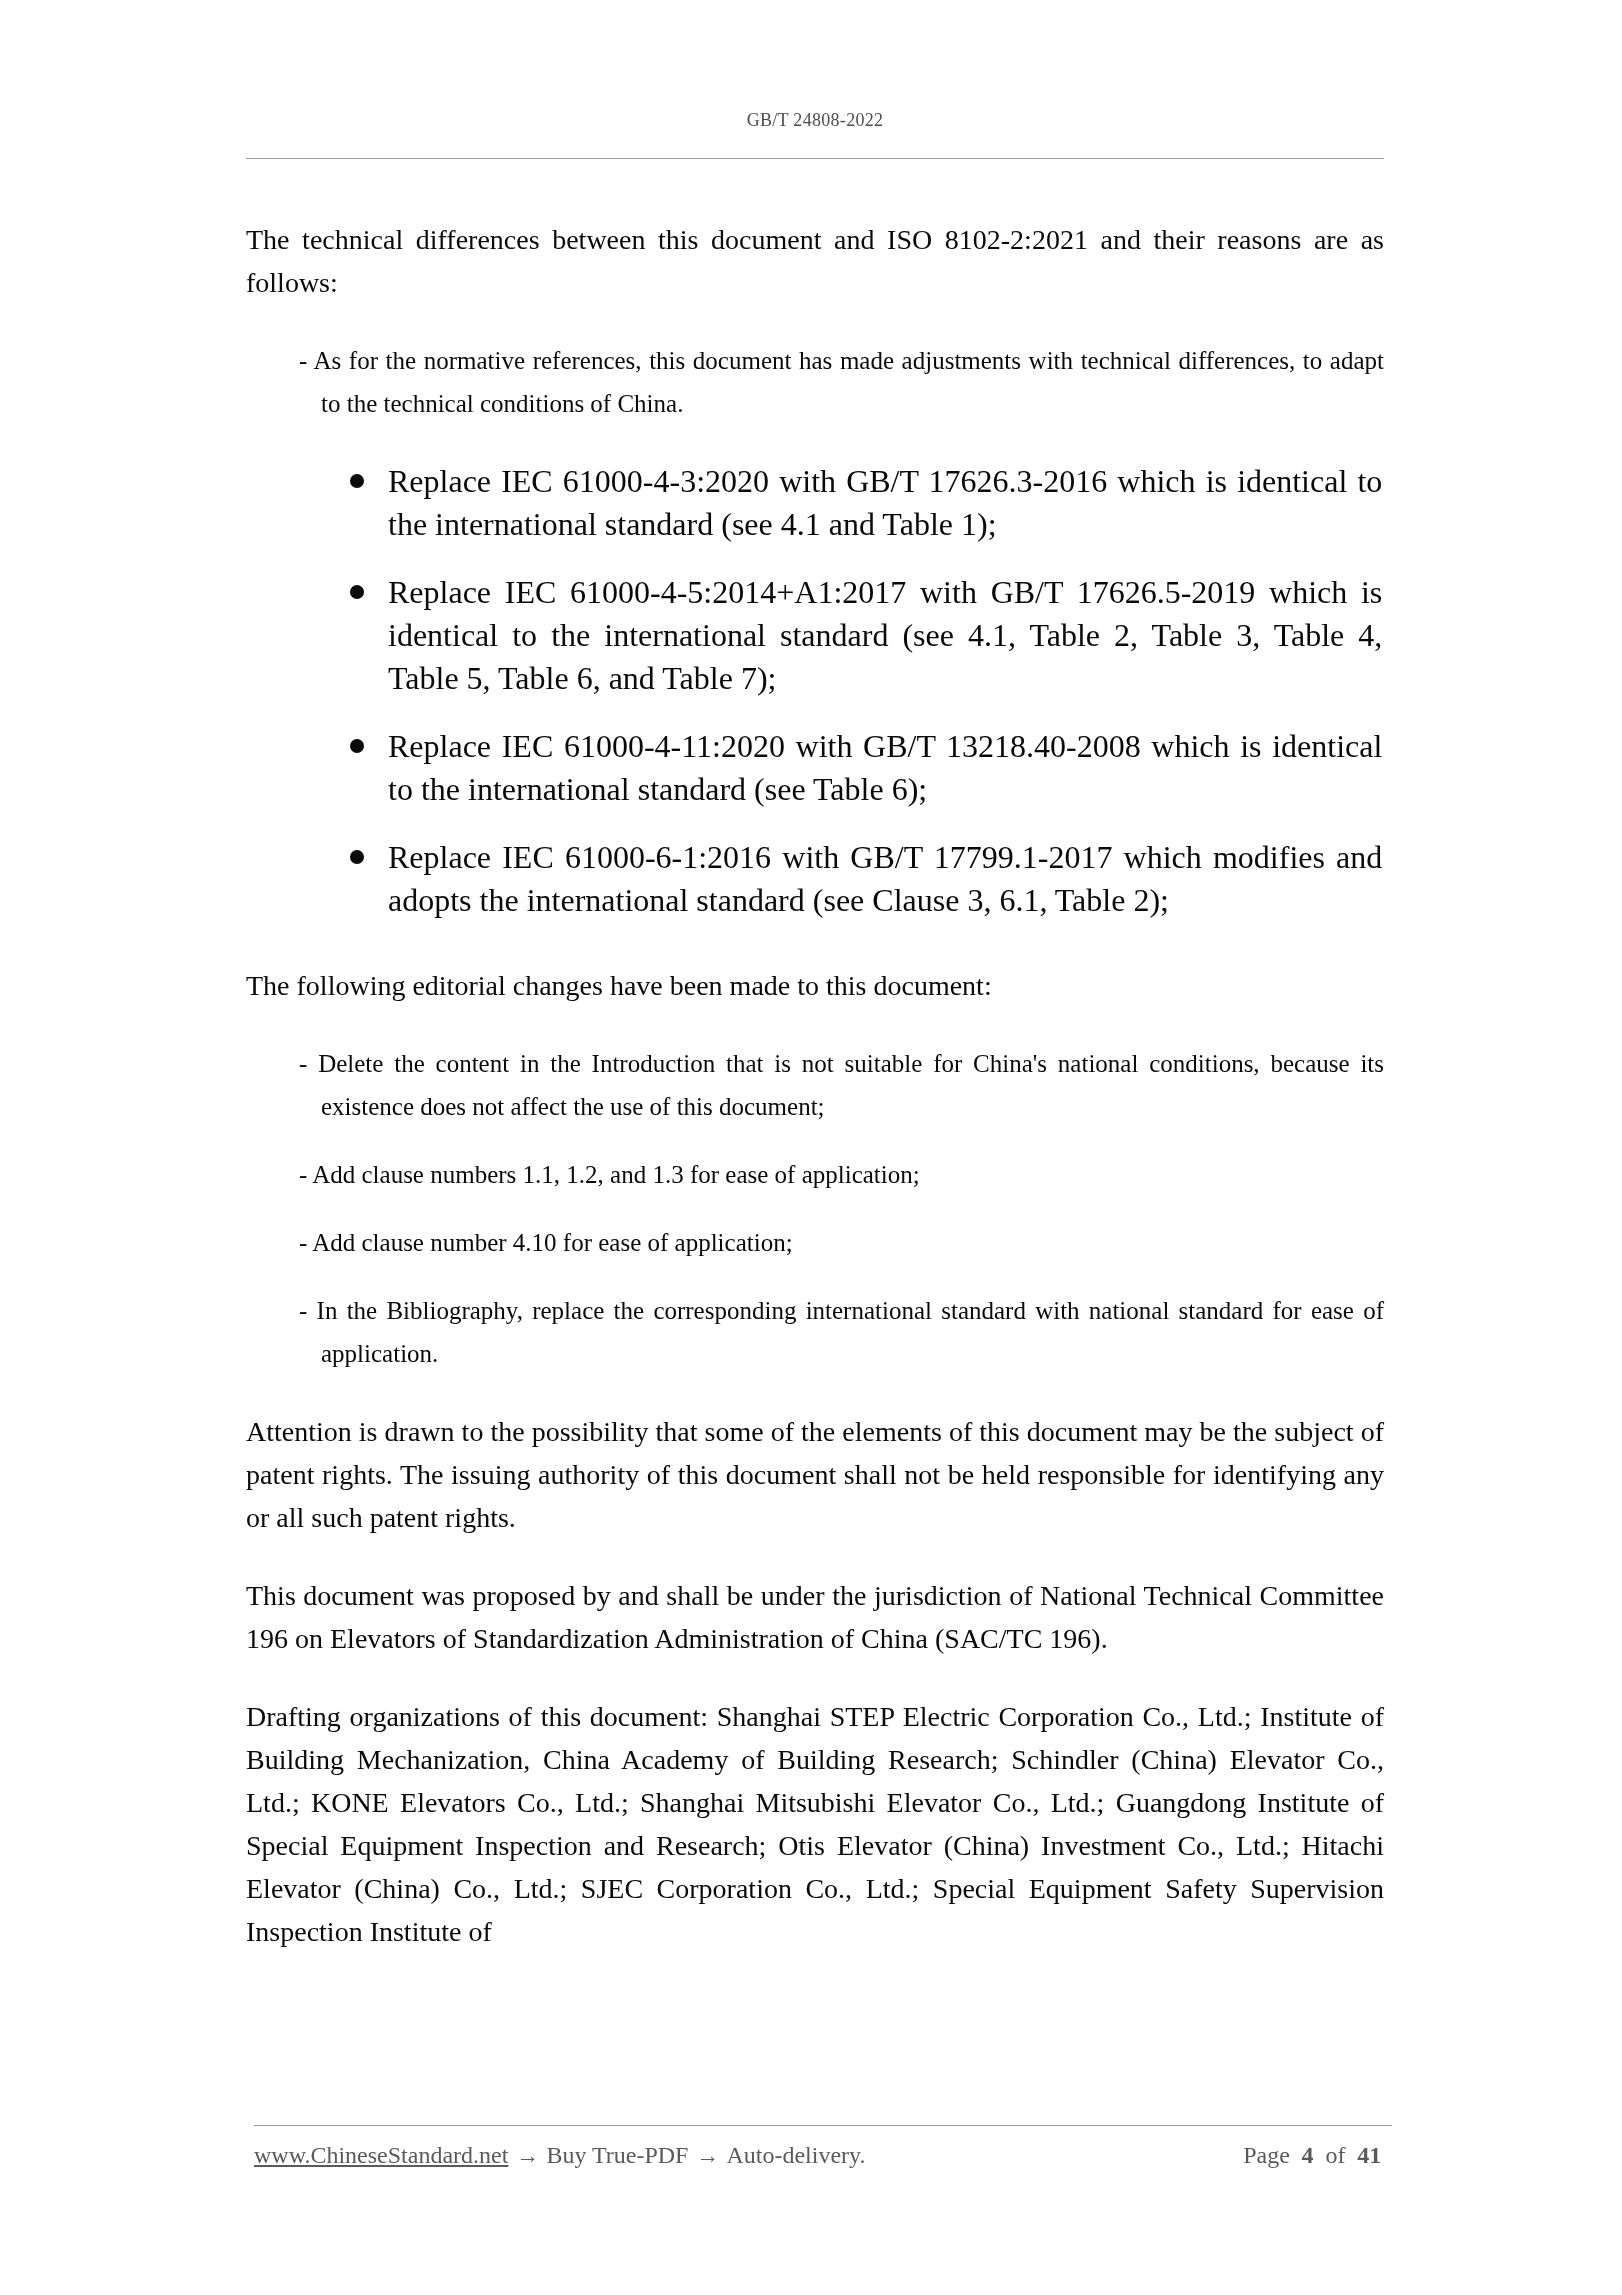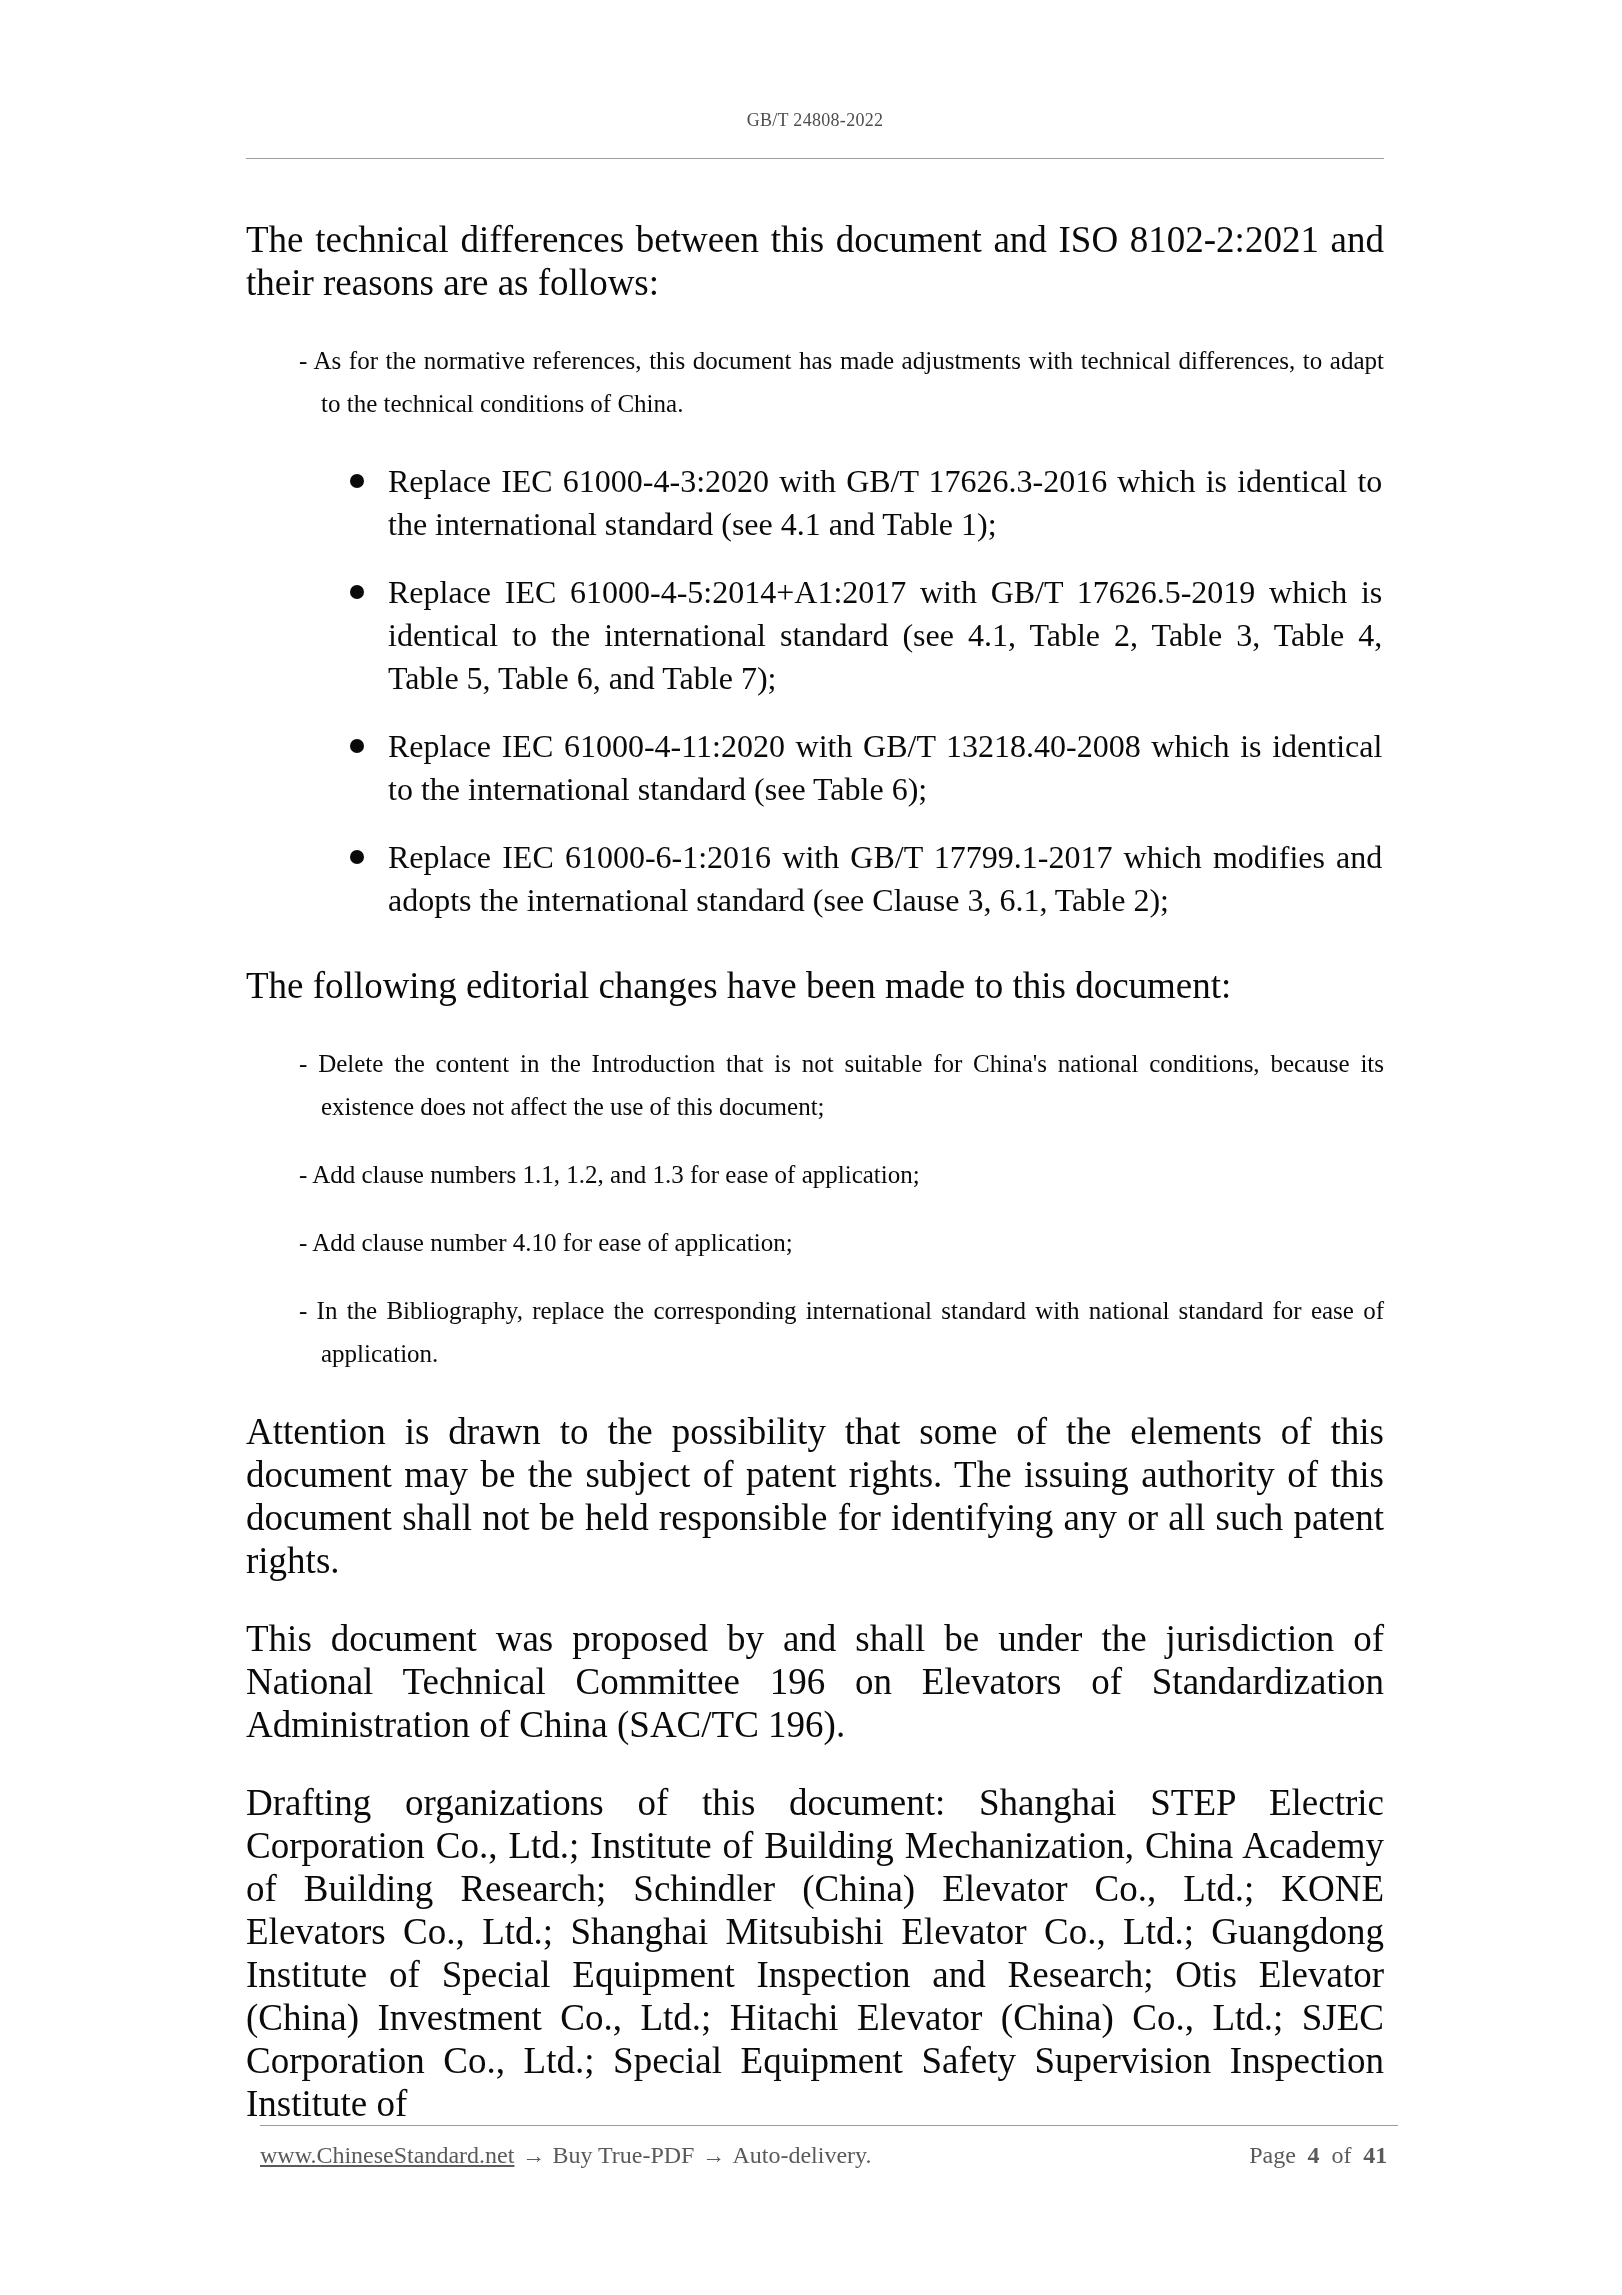--- a/index.html
+++ b/index.html
@@ -45,21 +45,21 @@
   
   .body {
     position: absolute;
     left: 246px;
     top: 218px;
     width: 1138px;
   }
 
   p.para {
     margin: 0 0 25px 0;
-    font-size: 37px;
+    font-size: 28px;
     line-height: 43px;
     text-align: justify;
     text-justify: inter-word;
     -webkit-hyphens: none;
     hyphens: none;
   }
 
   
   .dash-item {
     margin: 0 0 25px 0;
@@ -107,21 +107,21 @@
     background: #0a0a0a;
     border-radius: 50%;
   }
 
   .gap-sm { height: 10px; }
   .gap-md { height: 16.7px; }
 
   
   .footer {
     position: absolute;
-    left: 260px;
+    left: 254px;
     top: 2125px;
     width: 1138px;
   }
 
   .footer-rule {
     border-top: 1.7px solid #9c9c9c;
     width: 100%;
     height: 0;
   }
 

